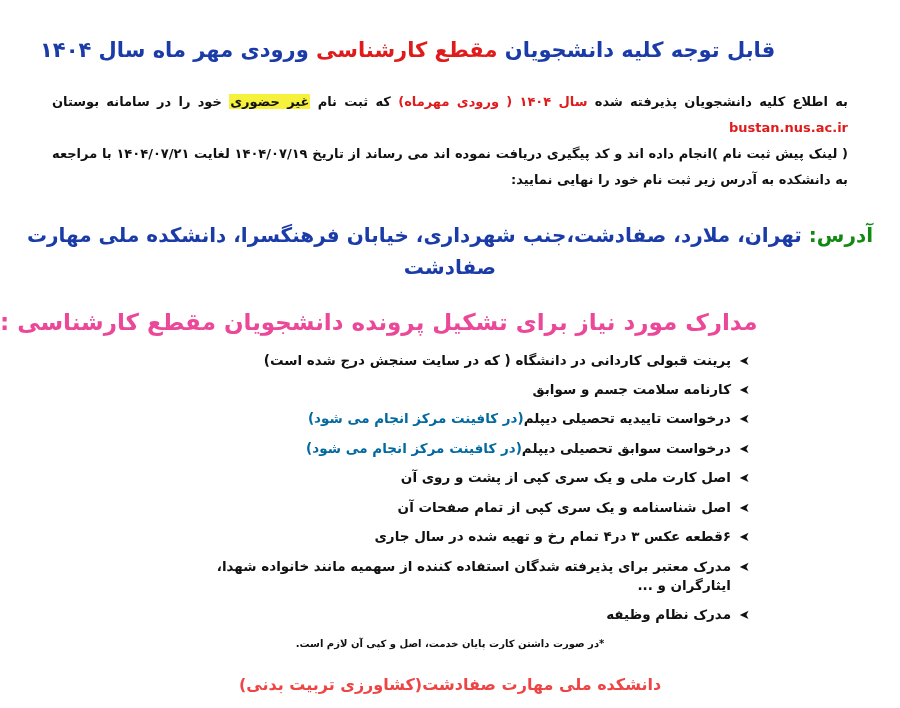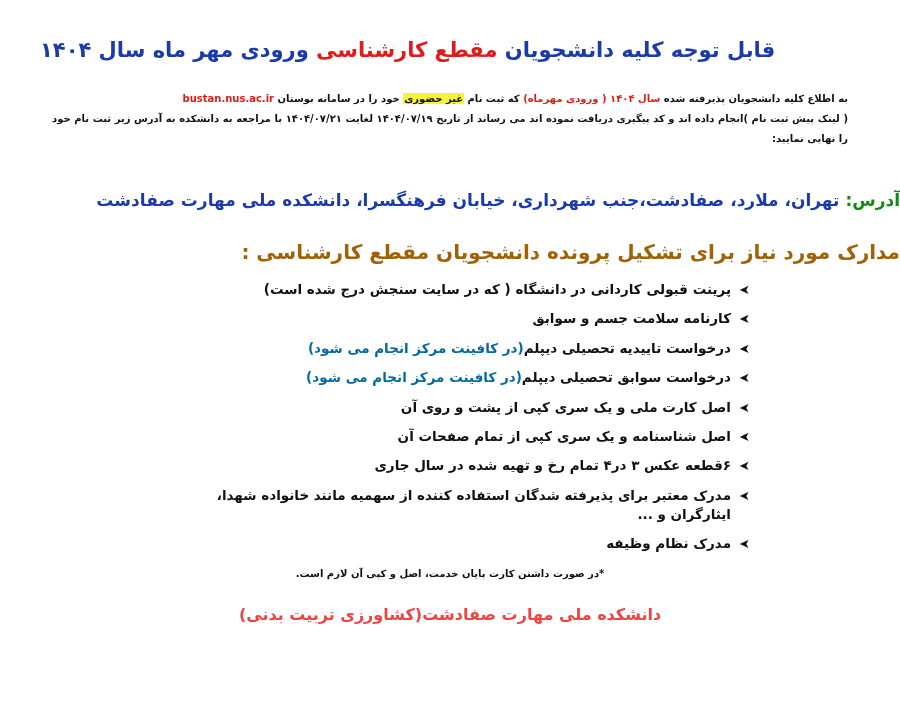--- a/index.html
+++ b/index.html
@@ -33,55 +33,55 @@
   }
   .t-blue  { color: #1a3ba8; }
   .t-red   { color: #e01b1b; }
   .t-green { color: #118a11; }
   .t-cyan  { color: #0369a1; }
   .t-black { color: #111111; }
 
   
   .intro {
     margin: 22px 52px 4px 52px;
-    font-size: 10px;
+    font-size: 13px;
     font-weight: bold;
     line-height: 2.0;
     text-align: justify;
     text-align-last: right;
     color: #111;
     direction: rtl;
   }
   .intro .link {
     color: #e01b1b;
     direction: ltr;
     unicode-bidi: embed;
     display: inline-block;
   }
   .hl {
     background: #f6f13a;
     padding: 0 1px;
   }
 
   
   .address {
-    margin-top: 38px;
-    text-align: right;
-    font-size: 17px;
+    margin-top: 26px;
+    text-align: center;
+    font-size: 20px;
     font-weight: bold;
     line-height: 1.6;
   }
 
   
   .docs-heading {
     margin-top: 26px;
-    text-align: right;
-    font-size: 20px;
+    text-align: left;
+    font-size: 23px;
     font-weight: bold;
-    color: #a16207;
+    color: #ec4899;
   }
 
   
   .doc-list {
     margin: 16px auto 0 auto;
     width: 600px;
     list-style: none;
     padding: 0;
     font-size: 13.5px;
     font-weight: bold;

